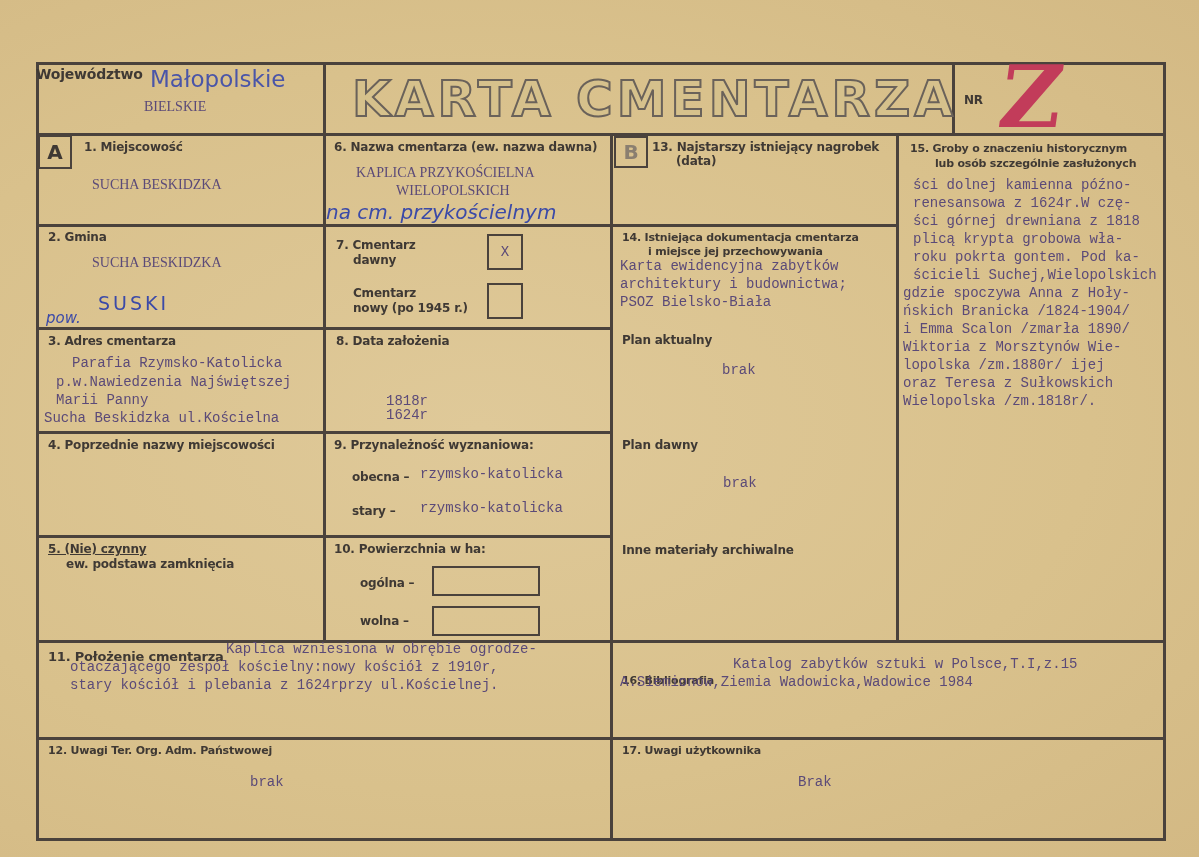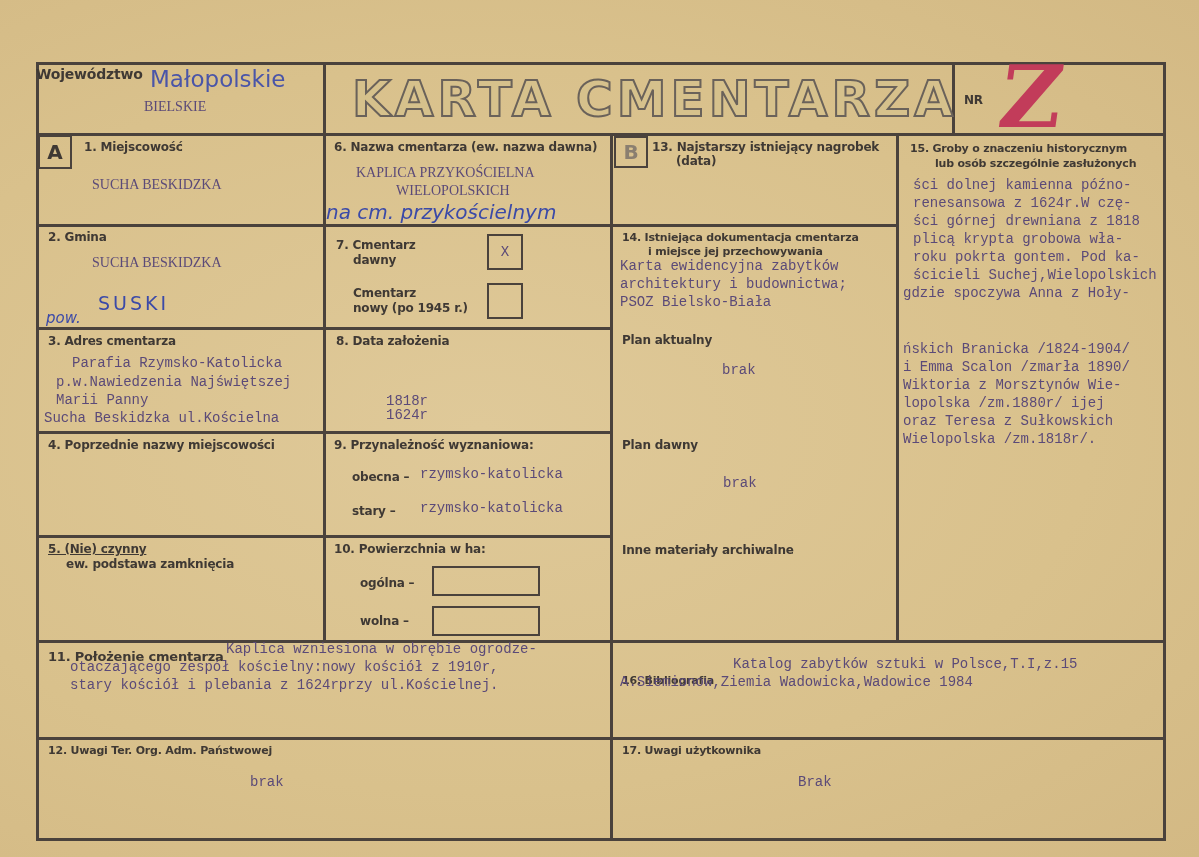--- a/index.html
+++ b/index.html
@@ -167,21 +167,21 @@
   <div class="lbl" style="left:910px;top:142px;font-size:11px;">15. Groby o znaczeniu historycznym</div>
   <div class="lbl" style="left:935px;top:157px;font-size:11px;">lub osób szczególnie zasłużonych</div>
   <div style="position:absolute;left:903px;top:176px;">
     <div class="typed" style="position:relative;left:10px;">ści dolnej kamienna późno-</div>
     <div class="typed" style="position:relative;left:10px;">renesansowa z 1624r.W czę-</div>
     <div class="typed" style="position:relative;left:10px;">ści górnej drewniana z 1818</div>
     <div class="typed" style="position:relative;left:10px;">plicą krypta grobowa wła-</div>
     <div class="typed" style="position:relative;left:10px;">roku pokrta gontem. Pod ka-</div>
     <div class="typed" style="position:relative;left:10px;">ścicieli Suchej,Wielopolskich</div>
     <div class="typed" style="position:relative;">gdzie spoczywa Anna z Hoły-</div>
-    <div class="typed" style="position:relative;margin-top:38px;">ńskich Branicka /1824-1904/</div>
+    <div class="typed" style="position:relative;">ńskich Branicka /1824-1904/</div>
     <div class="typed" style="position:relative;">i Emma Scalon /zmarła 1890/</div>
     <div class="typed" style="position:relative;">Wiktoria z Morsztynów Wie-</div>
     <div class="typed" style="position:relative;">lopolska /zm.1880r/ ijej</div>
     <div class="typed" style="position:relative;">oraz Teresa z Sułkowskich</div>
     <div class="typed" style="position:relative;">Wielopolska /zm.1818r/.</div>
   </div>
 
   <div class="lbl" style="left:622px;top:674px;font-size:11px;">16. Bibliografia</div>
   <div class="typed" style="left:733px;top:655px;">Katalog zabytków sztuki w Polsce,T.I,z.15</div>
   <div class="typed" style="left:620px;top:673px;">A.Siemionow,Ziemia Wadowicka,Wadowice 1984</div>

